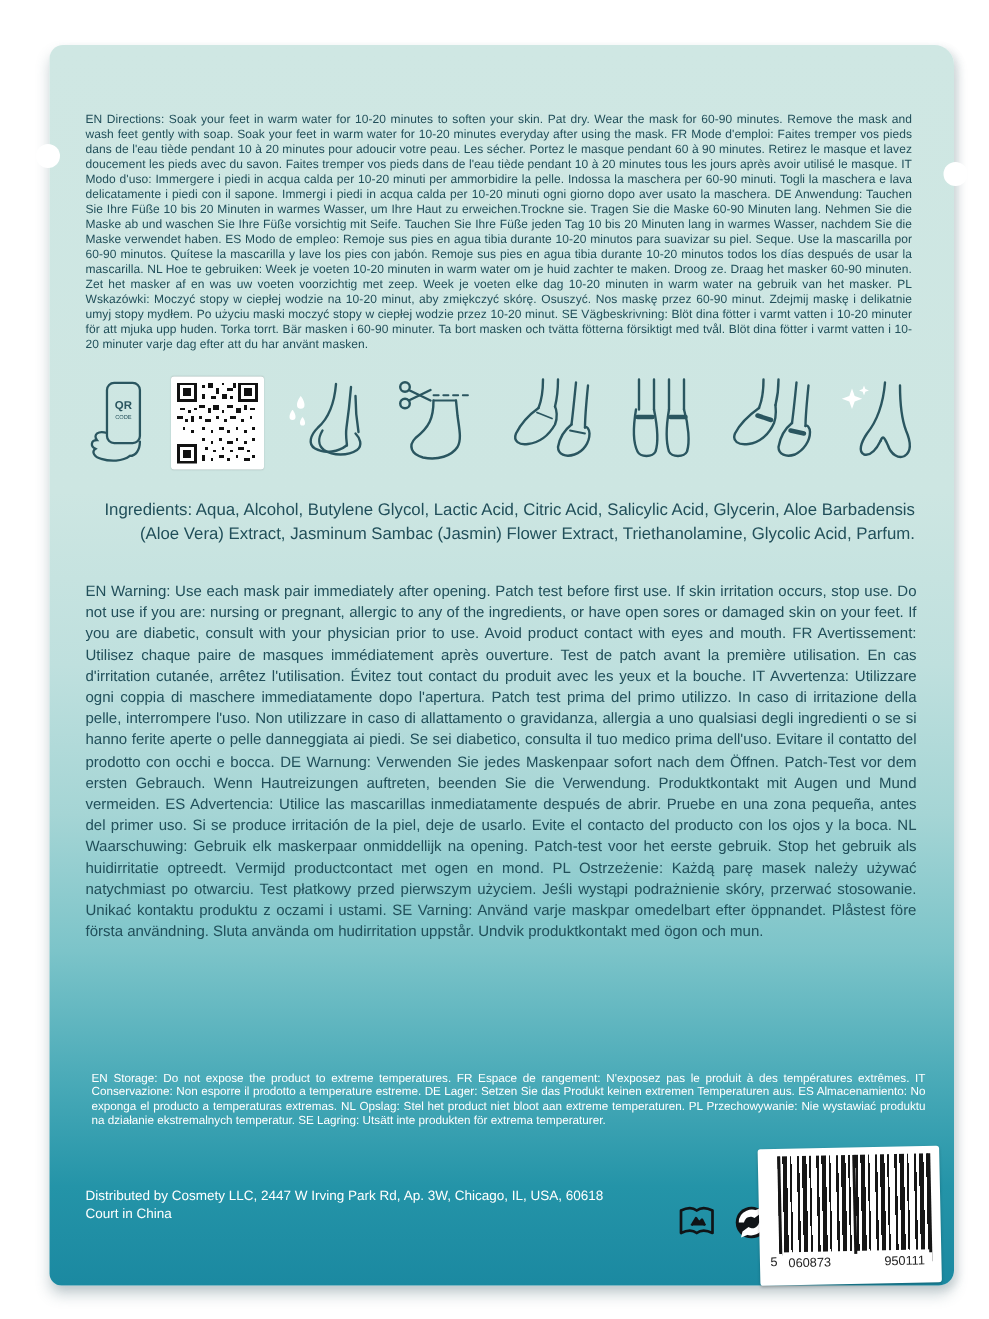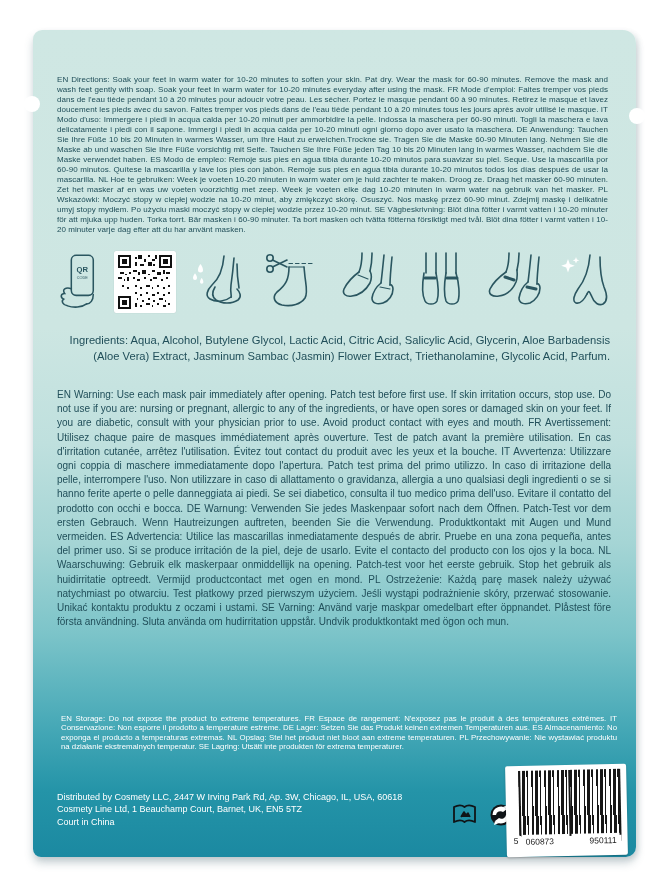--- a/index.html
+++ b/index.html
@@ -235,21 +235,20 @@
   </div>
 
   <p class="ingredients txt"><b>Ingredients:</b> Aqua, Alcohol, Butylene Glycol, Lactic Acid, Citric Acid, Salicylic Acid, Glycerin, Aloe Barbadensis (Aloe Vera) Extract, Jasminum Sambac (Jasmin) Flower Extract, Triethanolamine, Glycolic Acid, Parfum.</p>
 
   <p class="warning txt"><b>EN Warning:</b> Use each mask pair immediately after opening. Patch test before first use. If skin irritation occurs, stop use. Do not use if you are: nursing or pregnant, allergic to any of the ingredients, or have open sores or damaged skin on your feet. If you are diabetic, consult with your physician prior to use. Avoid product contact with eyes and mouth. <b>FR Avertissement:</b> Utilisez chaque paire de masques immédiatement après ouverture. Test de patch avant la première utilisation. En cas d'irritation cutanée, arrêtez l'utilisation. Évitez tout contact du produit avec les yeux et la bouche. <b>IT Avvertenza:</b> Utilizzare ogni coppia di maschere immediatamente dopo l'apertura. Patch test prima del primo utilizzo. In caso di irritazione della pelle, interrompere l'uso. Non utilizzare in caso di allattamento o gravidanza, allergia a uno qualsiasi degli ingredienti o se si hanno ferite aperte o pelle danneggiata ai piedi. Se sei diabetico, consulta il tuo medico prima dell'uso. Evitare il contatto del prodotto con occhi e bocca. <b>DE Warnung:</b> Verwenden Sie jedes Maskenpaar sofort nach dem Öffnen. Patch-Test vor dem ersten Gebrauch. Wenn Hautreizungen auftreten, beenden Sie die Verwendung. Produktkontakt mit Augen und Mund vermeiden. <b>ES Advertencia:</b> Utilice las mascarillas inmediatamente después de abrir. Pruebe en una zona pequeña, antes del primer uso. Si se produce irritación de la piel, deje de usarlo. Evite el contacto del producto con los ojos y la boca. <b>NL Waarschuwing:</b> Gebruik elk maskerpaar onmiddellijk na opening. Patch-test voor het eerste gebruik. Stop het gebruik als huidirritatie optreedt. Vermijd productcontact met ogen en mond. <b>PL Ostrzeżenie:</b> Każdą parę masek należy używać natychmiast po otwarciu. Test płatkowy przed pierwszym użyciem. Jeśli wystąpi podrażnienie skóry, przerwać stosowanie. Unikać kontaktu produktu z oczami i ustami. <b>SE Varning:</b> Använd varje maskpar omedelbart efter öppnandet. Plåstest före första användning. Sluta använda om hudirritation uppstår. Undvik produktkontakt med ögon och mun.</p>
 
   <p class="storage"><b>EN Storage:</b> Do not expose the product to extreme temperatures. <b>FR Espace de rangement:</b> N'exposez pas le produit à des températures extrêmes. <b>IT Conservazione:</b> Non esporre il prodotto a temperature estreme. <b>DE Lager:</b> Setzen Sie das Produkt keinen extremen Temperaturen aus. <b>ES Almacenamiento:</b> No exponga el producto a temperaturas extremas. <b>NL Opslag:</b> Stel het product niet bloot aan extreme temperaturen. <b>PL Przechowywanie:</b> Nie wystawiać produktu na działanie ekstremalnych temperatur. <b>SE Lagring:</b> Utsätt inte produkten för extrema temperaturer.</p>
 
   <div class="distributor">
       <div>Distributed by Cosmety LLC, 2447 W Irving Park Rd, Ap. 3W, Chicago, IL, USA, 60618</div>
-      <div>Cosmety Line Ltd, 1 Beauchamp Court, Barnet, UK, EN5 5TZ</div>
       <div>Court in China</div>
     </div>
 
   <div class="symbols">
     <span>
       <svg width="25" height="22" viewBox="0 0 25 22" fill="none" stroke="#101417" stroke-width="1.8" stroke-linejoin="round">
         <path d="M2,3 C6,1 10,1 12.5,3 C15,1 19,1 23,3 V18 C19,16 15,16 12.5,18 C10,16 6,16 2,18 Z"></path>
         <path d="M9,13 l3,-5 2,3 2,-2 2,4" stroke-width="1.6" fill="#101417"></path>
       </svg>
     </span>

